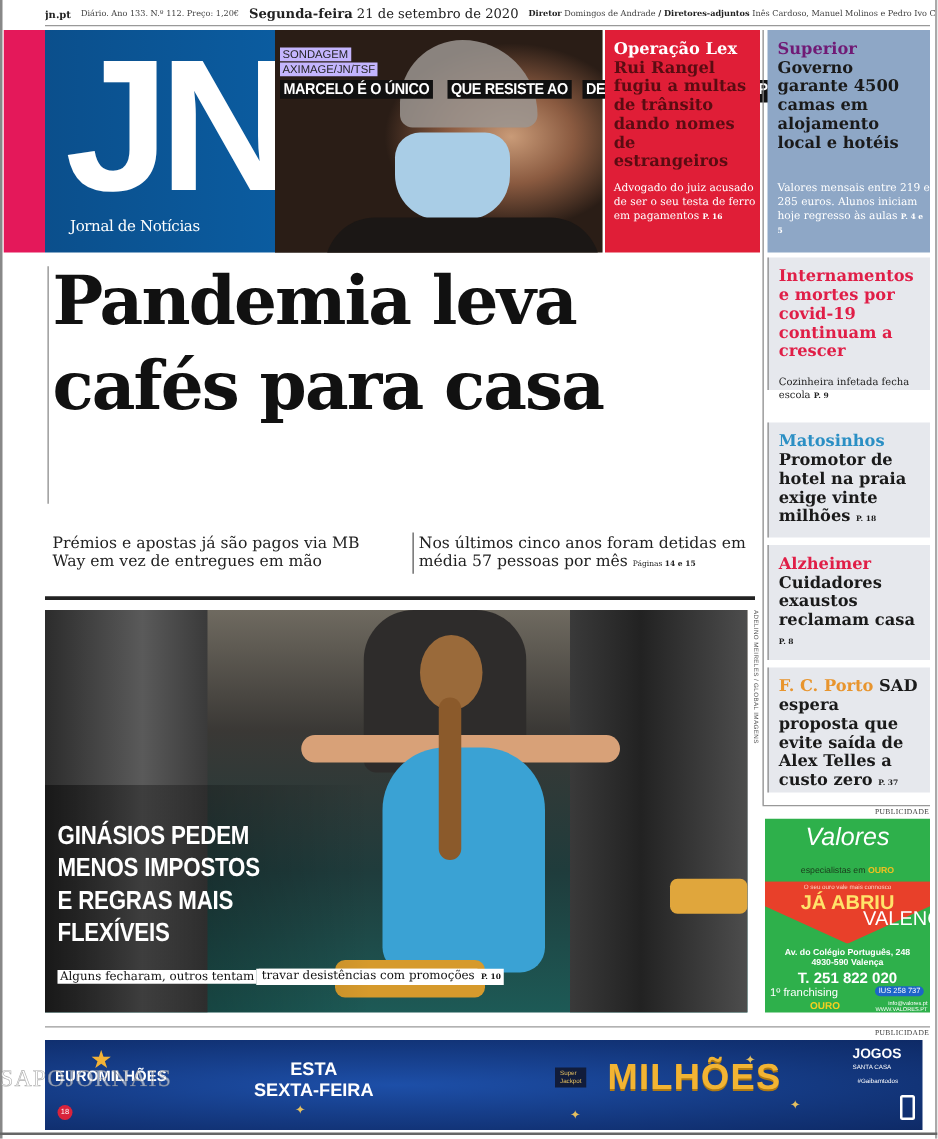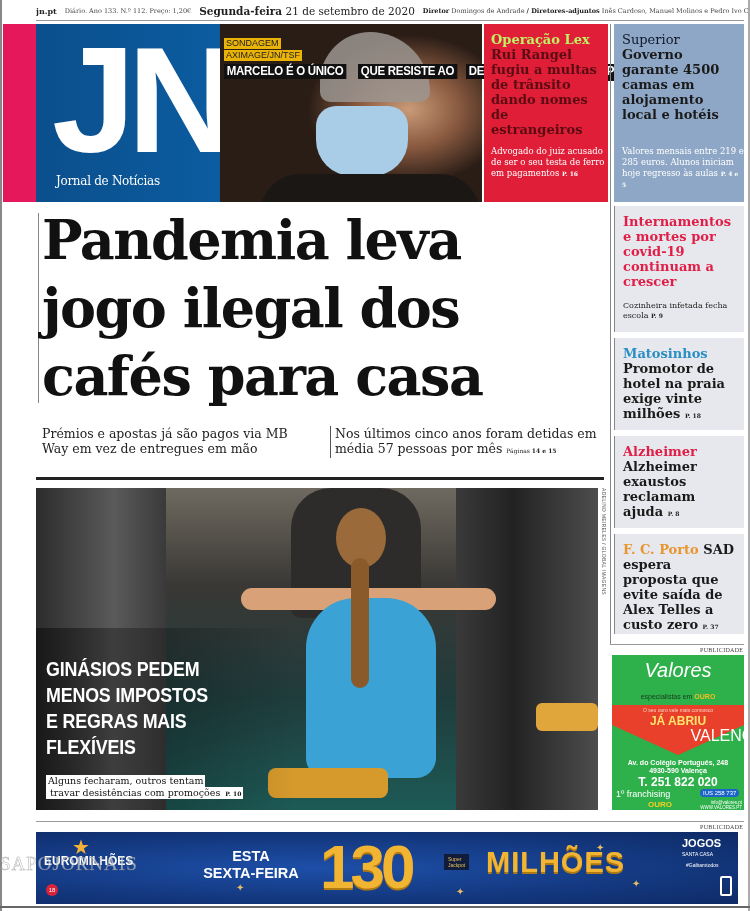--- a/index.html
+++ b/index.html
@@ -16,31 +16,31 @@
 .frame-left{left:0;top:0;width:2px;height:911px;background:#888}
 
 .pink{left:3px;top:24px;width:33px;height:178px;background:#e4185a}
 .logo{left:36px;top:24px;width:184px;height:178px;background:linear-gradient(90deg,#0b4f8c,#0b5ca0);}
 .logo .jn{position:absolute;left:16px;top:6px;width:160px;height:140px;font-family:"Liberation Sans",sans-serif;font-weight:bold;font-size:150px;line-height:140px;color:#fff;letter-spacing:-8px}
 .logo .jname{position:absolute;left:20px;top:150px;font-size:12px;color:#fff;font-weight:normal;font-family:"DejaVu Serif",serif;letter-spacing:-.3px}
 .photo1{left:220px;top:24px;width:262px;height:178px;background:radial-gradient(ellipse 55% 60% at 72% 48%,#c99b78 0%,#8a5a40 35%,#2a1d16 70%),linear-gradient(90deg,#1a1410,#3b2e23 40%,#d9d2c5 90%);overflow:hidden}
 .photo1 .mask{position:absolute;left:96px;top:82px;width:92px;height:70px;background:#a9cde6;border-radius:20px 20px 36px 36px}
 .photo1 .suit{position:absolute;left:40px;top:150px;width:220px;height:40px;background:#1b1715;border-radius:40px 40px 0 0}
 .photo1 .hair{position:absolute;left:100px;top:8px;width:110px;height:70px;background:#9b9590;border-radius:50px 60px 10px 10px;opacity:.85}
-.tag{background:#eab308;color:#222;font-family:"Liberation Sans",sans-serif;font-size:9px;line-height:11px;padding:0 2px;display:inline-block}
+.tag{background:#c4b5fd;color:#222;font-family:"Liberation Sans",sans-serif;font-size:9px;line-height:11px;padding:0 2px;display:inline-block}
 .kick1{left:224px;top:38px;display:flex;flex-direction:column;align-items:flex-start;gap:1px}
 .teaser1{left:224px;top:64px;display:flex;flex-direction:row;align-items:flex-start;gap:1px}
 .teaser1 span{background:#111;color:#fff;font-family:"Liberation Sans",sans-serif;font-weight:bold;font-size:12.5px;line-height:15px;padding:0 3px;letter-spacing:-.3px;transform:scaleX(.92);transform-origin:left}
 .teaser1 .pg{font-size:6px;font-weight:bold;color:#fff}
 .red-box{left:484px;top:24px;width:124px;height:178px;background:#e01e37;padding:8px 7px}
-.red-box .k{color:#bef264;font-weight:bold;font-size:13px;line-height:15px}
+.red-box .k{color:#ffffff;font-weight:bold;font-size:13px;line-height:15px}
 .red-box .h{color:#5a0c12;font-weight:bold;font-size:13px;line-height:15px}
 .red-box .s{position:absolute;left:7px;top:122px;color:#fff;font-size:8.5px;line-height:11px}
 .blue-box{left:614px;top:24px;width:130px;height:178px;background:#8ea7c6;padding:8px 8px}
-.blue-box .k{color:#0f172a;font-weight:normal;font-size:13px;line-height:15px}
+.blue-box .k{color:#701a75;font-weight:bold;font-size:13px;line-height:15px}
 .blue-box .h{color:#1a1a1a;font-weight:bold;font-size:13px;line-height:15px}
 .blue-box .s{position:absolute;left:8px;top:122px;color:#fff;font-size:8.5px;line-height:11px}
 .pg-s{font-size:6px;font-weight:bold}
 
 .vline{left:38px;top:213px;width:1px;height:190px;background:#888}
 .headline{left:42px;top:206px;width:560px;font-weight:bold;font-size:54px;line-height:68px;letter-spacing:-1.5px;color:#111}
 .sub{top:426px;font-size:12.5px;line-height:15px;color:#222}
 .sub1{left:42px;width:270px}
 .sub2{left:330px;width:280px;border-left:1px solid #555;padding-left:4px}
 .sub2 .pg-s{font-size:6px;font-weight:normal}
@@ -59,33 +59,33 @@
 .photo2 .trainer{position:absolute;left:255px;top:0;width:130px;height:130px;background:#2e2c2b;border-radius:40px 40px 10px 10px}
 .photo2 .girl{position:absolute;left:270px;top:110px;width:130px;height:180px;background:#3aa2d4;border-radius:50px 50px 20px 20px}
 .photo2 .arms{position:absolute;left:205px;top:100px;width:255px;height:22px;background:#d8a178;border-radius:12px}
 .photo2 .head{position:absolute;left:300px;top:20px;width:50px;height:60px;background:#9a6a3a;border-radius:50%}
 .photo2 .tail{position:absolute;left:315px;top:70px;width:18px;height:130px;background:#8b5a2b;border-radius:9px}
 .photo2 .seat{position:absolute;left:232px;top:280px;width:120px;height:30px;background:#d69a2c;border-radius:8px}
 .photo2 .pad{position:absolute;left:500px;top:215px;width:62px;height:28px;background:#e0a63c;border-radius:6px}
 .photo2 .shade{position:absolute;left:0;top:140px;width:260px;height:182px;background:linear-gradient(90deg,rgba(0,0,0,.45),rgba(0,0,0,0))}
 .credit{left:599px;top:488px;width:8px;height:130px;writing-mode:vertical-rl;font-family:"Liberation Sans",sans-serif;font-size:5px;color:#555;letter-spacing:.3px}
 .gym-head{left:46px;top:656px;color:#fff;font-family:"Liberation Sans",sans-serif;font-weight:bold;font-size:21px;line-height:26px;transform:scaleX(.85);transform-origin:left;letter-spacing:-.2px}
-.gym-sub{left:46px;top:775px;display:flex;flex-direction:column;align-items:flex-start}
+.gym-sub{left:46px;top:775px;display:flex;flex-direction:row;align-items:center}
 .gym-sub span{background:#fff;color:#111;font-size:9.5px;line-height:11.5px;padding:0 2px}
 
 .adlabel{font-family:"Liberation Serif",serif;font-size:6px;color:#444;letter-spacing:.3px}
 .ad1-label{left:700px;top:647px}
 .ad1-rule{left:610px;top:644px;width:134px;height:1px;background:#999}
 .ad1{left:612px;top:655px;width:132px;height:155px;background:#2eb04b;overflow:hidden}
 .ad1 .brand{position:absolute;left:0;top:4px;width:132px;text-align:center;color:#fff;font-family:"Liberation Sans",sans-serif;font-size:20px;font-style:italic}
 .ad1 .spec{position:absolute;left:0;top:38px;width:132px;text-align:center;color:#1b3a1b;font-family:"Liberation Sans",sans-serif;font-size:7px}
 .ad1 .spec b{color:#f0c020}
 .ad1 .ribbon{position:absolute;left:0;top:50px;width:132px;height:50px;background:#e8402a;clip-path:polygon(0 0,100% 0,100% 40%,50% 100%,0 40%)}
 .ad1 .ribbon-t{position:absolute;left:0;top:52px;width:132px;text-align:center;color:#ffd0c0;font-size:5px;font-family:"Liberation Sans",sans-serif}
-.ad1 .ja{position:absolute;left:0;top:59px;width:132px;text-align:center;color:#ffe36a;font-family:"Liberation Sans",sans-serif;font-weight:bold;font-size:12px}
+.ad1 .ja{position:absolute;left:0;top:59px;width:132px;text-align:center;color:#ffe36a;font-family:"Liberation Sans",sans-serif;font-weight:bold;font-size:16px}
 .ad1 .val{position:absolute;left:0;top:72px;width:152px;text-align:right;color:#fff;font-family:"Liberation Sans",sans-serif;font-size:16px}
 .ad1 .addr{position:absolute;left:0;top:104px;width:132px;text-align:center;color:#fff;font-family:"Liberation Sans",sans-serif;font-weight:bold;font-size:7px;line-height:8px}
 .ad1 .tel{position:absolute;left:0;top:120px;width:132px;text-align:center;color:#fff;font-family:"Liberation Sans",sans-serif;font-weight:bold;font-size:12px}
 .ad1 .fr{position:absolute;left:4px;top:134px;color:#fff;font-family:"Liberation Sans",sans-serif;font-size:9px}
 .ad1 .ouro{position:absolute;left:36px;top:145px;color:#f5d020;font-family:"Liberation Sans",sans-serif;font-size:8px;font-weight:bold}
 .ad1 .ius{position:absolute;left:88px;top:134px;background:#1d64c8;color:#fff;font-family:"Liberation Sans",sans-serif;font-size:6px;padding:1px 3px;border-radius:4px}
 .ad1 .web{position:absolute;left:86px;top:145px;color:#fff;font-family:"Liberation Sans",sans-serif;font-size:4.5px;line-height:5px;text-align:right;width:44px}
 .ad2-rule{left:36px;top:821px;width:708px;height:1px;background:#999}
 .ad2-label{left:700px;top:824px}
 .ad2{left:36px;top:832px;width:702px;height:72px;background:radial-gradient(ellipse at 40% 50%,#1d4fa8,#123478 70%,#0e2a66);overflow:hidden}
@@ -152,38 +152,37 @@
 
 <div class="abs blue-box">
   <div class="k">Superior</div>
   <div class="h">Governo garante 4500 camas em alojamento local e hotéis</div>
   <div class="s"><span>Valores mensais entre 219 e 285 euros. Alunos iniciam hoje regresso às aulas</span> <b class="pg-s">P. 4 e 5</b></div>
 </div>
 
 <div class="abs vline"></div>
 <div class="abs headline">
   <div>Pandemia leva</div>
-  <div>jogo ilegal dos</div>
   <div>cafés para casa</div>
 </div>
 <div class="abs sub sub1">Prémios e apostas já são pagos via MB Way em vez de entregues em mão</div>
 <div class="abs sub sub2"><span>Nos últimos cinco anos foram detidas em média 57 pessoas por mês</span> <span class="pg-s"><span>Páginas</span> <b>14 e 15</b></span></div>
 <div class="abs hrule"></div>
 
-<div class="abs side" style="top:206px;height:126px">
+<div class="abs side" style="top:206px;height:106px">
   <div class="k" style="color:#e01e47">Internamentos e mortes por covid-19 continuam a crescer</div>
   <div class="s"><span>Cozinheira infetada fecha escola</span> <b class="pgx">P. 9</b></div>
 </div>
 <div class="abs side" style="top:338px;height:92px">
   <div class="k" style="color:#2b8fc4">Matosinhos</div>
   <div class="h"><span>Promotor de hotel na praia exige vinte milhões</span> <b class="pgx">P. 18</b></div>
 </div>
 <div class="abs side" style="top:436px;height:92px">
   <div class="k" style="color:#e01e47">Alzheimer</div>
-  <div class="h"><span>Alzheimer exaustos reclamam ajuda</span> <b class="pgx">P. 8</b></div>
+  <div class="h"><span>Cuidadores exaustos reclamam casa</span> <b class="pgx">P. 8</b></div>
 </div>
 <div class="abs side" style="top:534px;height:100px">
   <div class="h"><span style="color:#e8952e">F. C. Porto</span> <span>SAD espera proposta que evite saída de Alex Telles a custo zero</span> <b class="pgx">P. 37</b></div>
 </div>
 
 <div class="abs photo2">
   <div class="mach-l"></div>
   <div class="mach-r"></div>
   <div class="trainer"></div>
   <div class="arms"></div>
@@ -232,21 +231,20 @@
 <div class="abs ad2-rule"></div>
 <div class="abs adlabel ad2-label">PUBLICIDADE</div>
 <div class="abs ad2">
   <div class="star">★</div>
   <div class="euro">EUROMILHÕES</div>
   <div class="age">18</div>
   <div class="esta">
       <div>ESTA</div>
       <div>SEXTA-FEIRA</div>
     </div>
-  <div class="num">130</div>
   <div class="super">
       <div>Super</div>
       <div>Jackpot</div>
     </div>
   <div class="mil">MILHÕES</div>
   <div class="dot" style="left:200px;top:50px">✦</div>
   <div class="dot" style="left:560px;top:10px">✦</div>
   <div class="dot" style="left:596px;top:46px">✦</div>
   <div class="dot" style="left:420px;top:54px">✦</div>
   <div class="jogos"><span>JOGOS</span><small>SANTA CASA</small></div>

